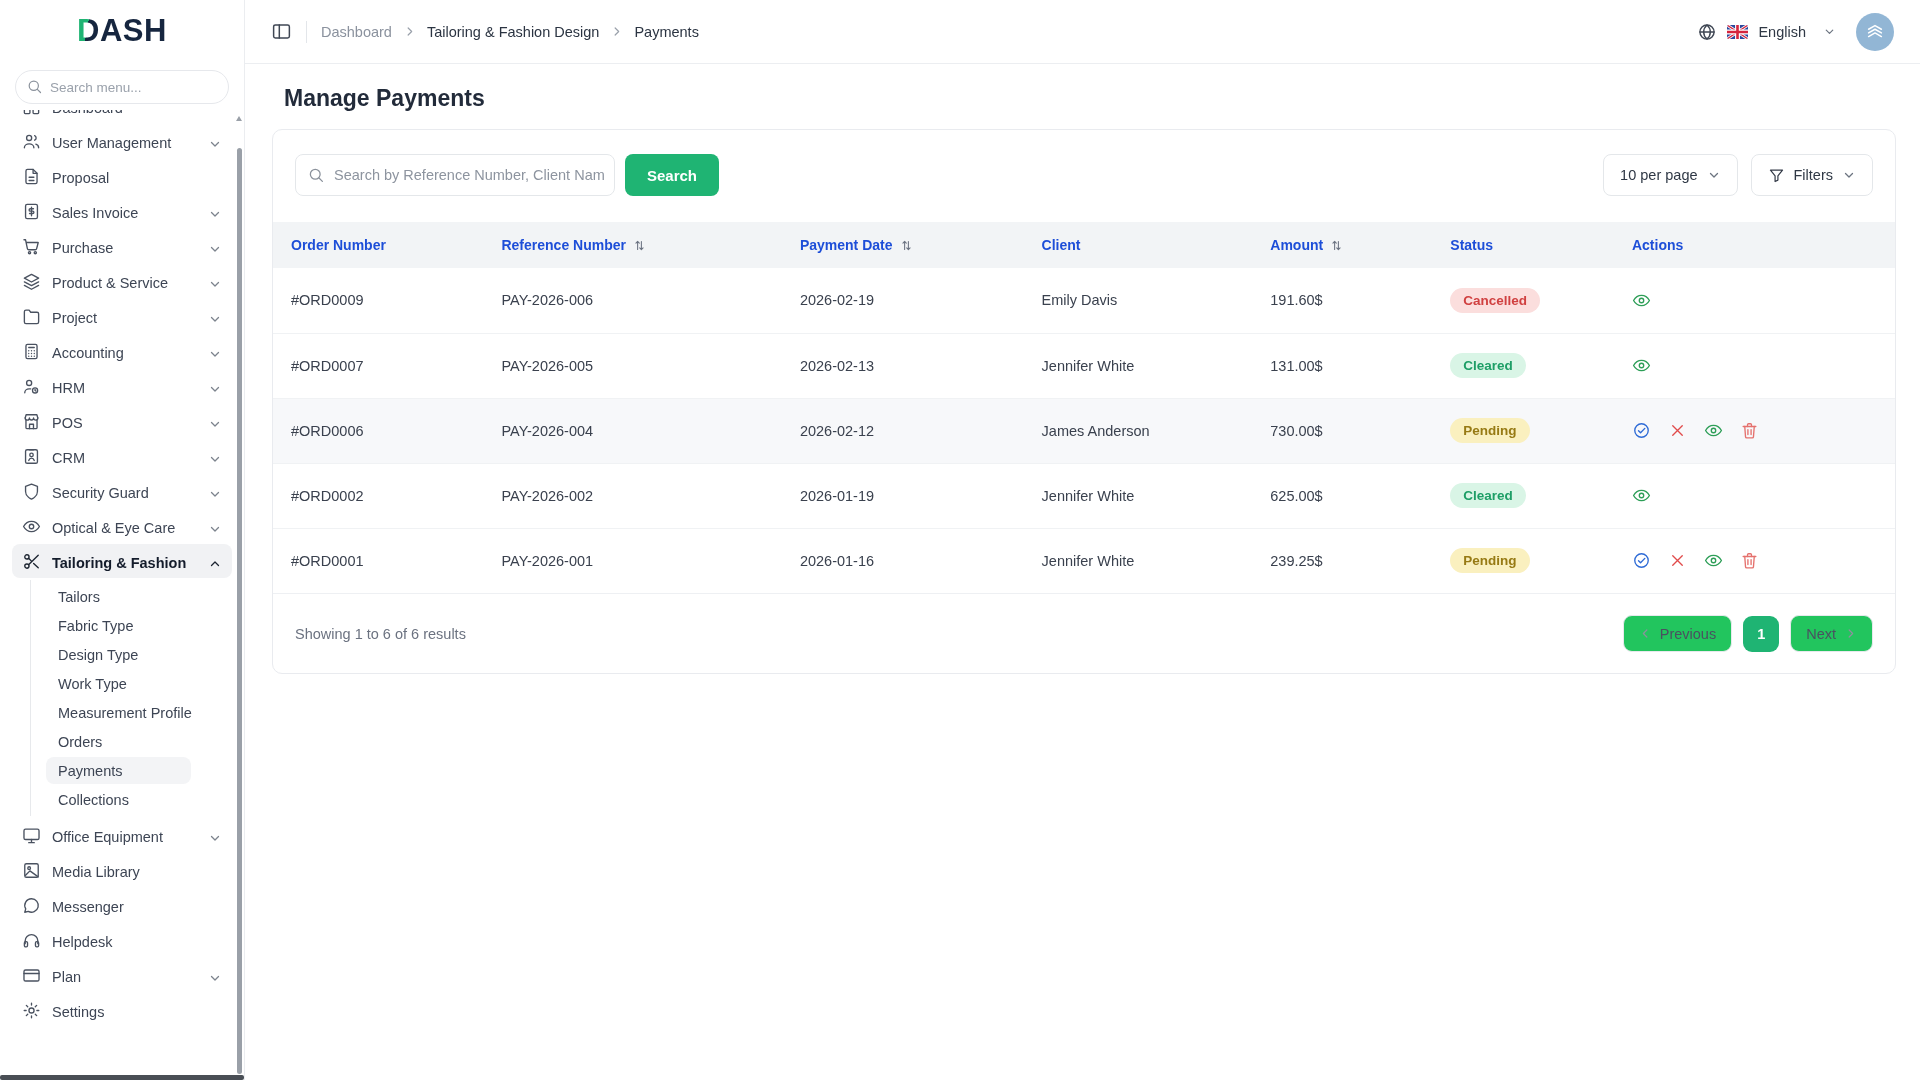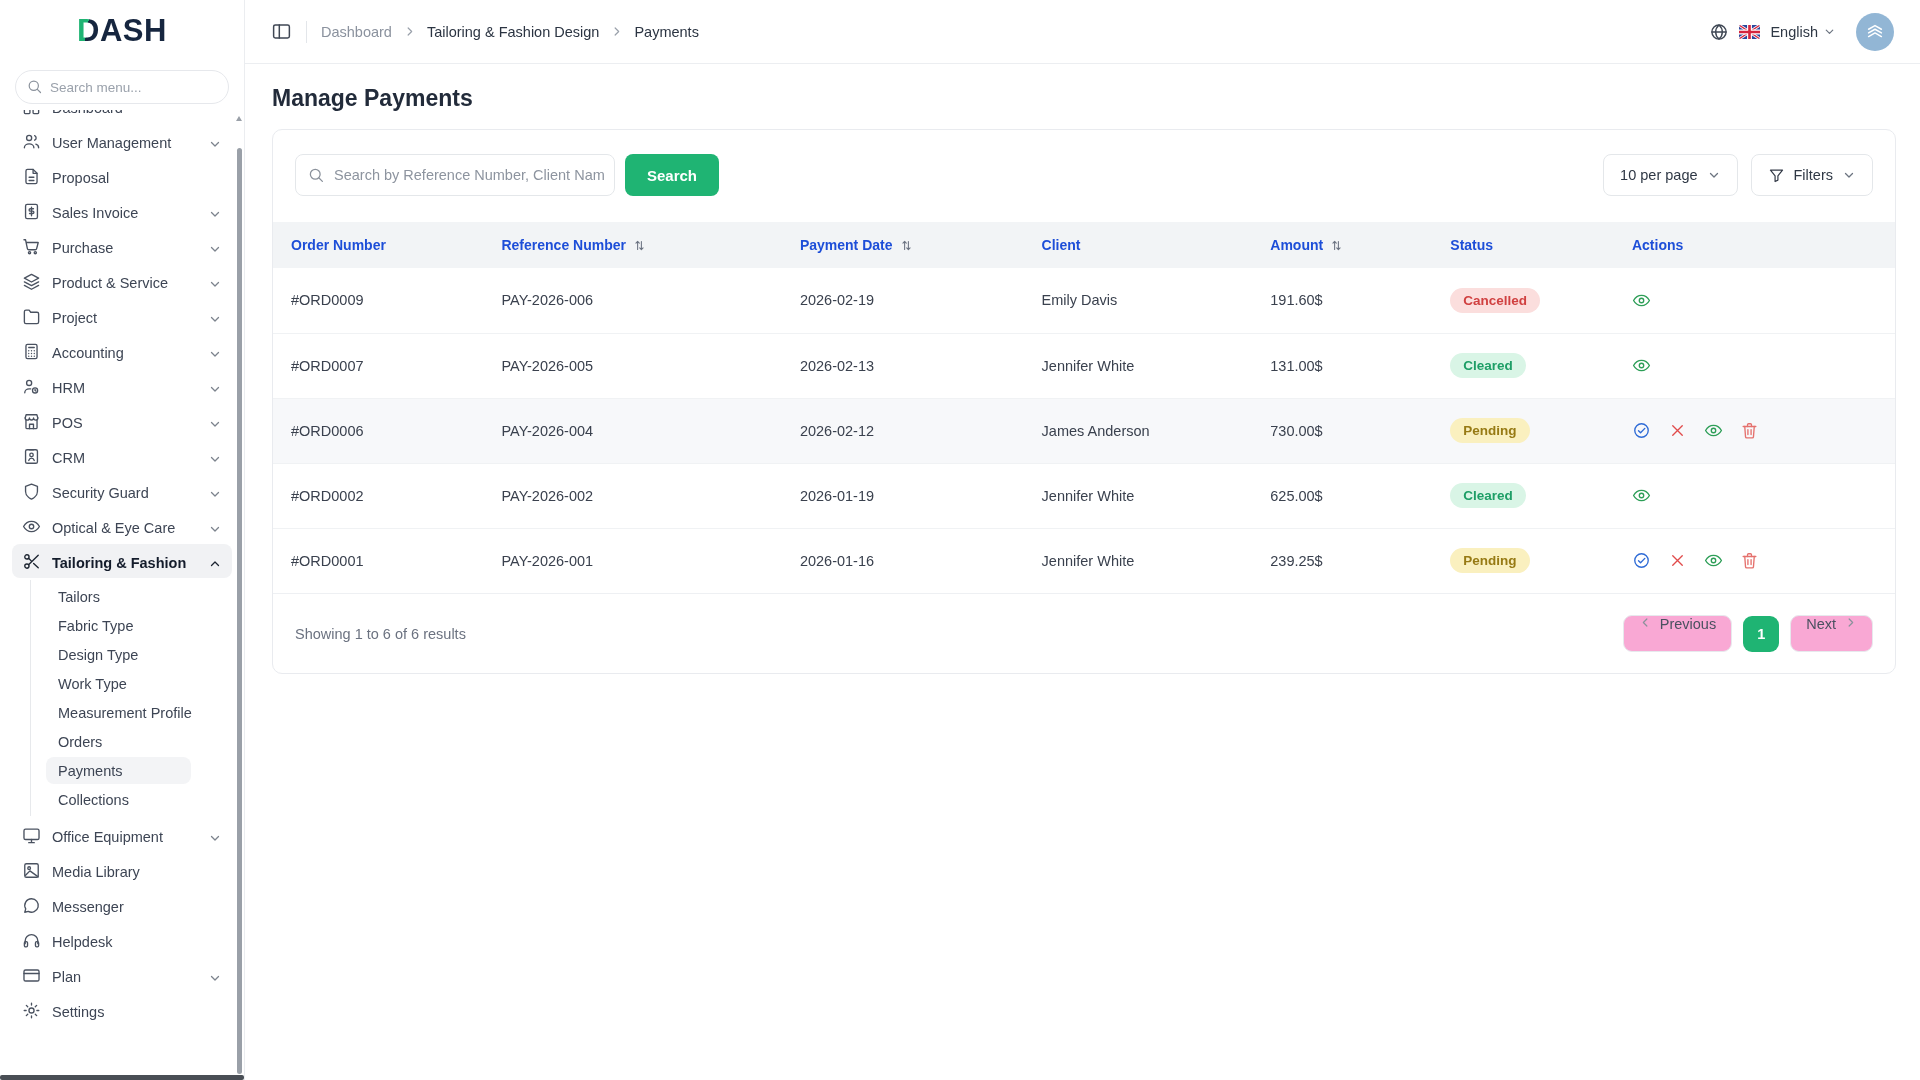--- a/index.html
+++ b/index.html
@@ -46,28 +46,28 @@
   .tb-toggle{width:21px;height:21px;color:#3f4754;cursor:pointer;flex:none}
   .tb-divider{width:1px;height:22px;background:#e3e6ea}
   .breadcrumb{display:flex;align-items:center;gap:11px;font-size:14.5px}
   .bc-item{color:#8b929e;cursor:pointer}
   .bc-item.current{color:#2b3442;font-weight:400}
   .bc-sep{width:13px;height:13px;color:#9aa1ab}
   .tb-right{margin-left:auto;display:flex;align-items:center;gap:10px}
   .tb-globe{width:20px;height:20px;color:#3f4754;cursor:pointer}
   .tb-flag{width:21px;height:14px;border-radius:2px;overflow:hidden;display:inline-flex}
   .tb-flag svg{width:100%;height:100%}
-  .tb-lang{font-size:14.5px;color:#2f3845;display:flex;align-items:center;gap:5px;cursor:pointer}
+  .tb-lang{font-size:14.5px;color:#2f3845;display:flex;align-items:center;gap:17px;cursor:pointer}
   .tb-lang .chev{width:13px;height:13px;color:#6c7480}
   .avatar{width:38px;height:38px;border-radius:50%;background:#92b6d5;margin-left:10px;
     display:flex;align-items:center;justify-content:center;color:#fff;cursor:pointer}
   .avatar .ic{width:22px;height:22px}
 
   .content{padding:12px 24px 0 27px}
-  .page-title{font-size:23px;font-weight:800;color:#222b3a;margin:9px 0 17px}
+  .page-title{font-size:23px;font-weight:800;color:#222b3a;margin:9px 12px 17px}
   .card{border:1px solid #e9ebef;border-radius:10px;background:#fff;overflow:hidden}
   .card-toolbar{display:flex;align-items:center;padding:24px 22px 26px;gap:10px}
   .search-wrap{position:relative;width:320px}
   .search-wrap input{width:100%;height:42px;border:1px solid #e4e7ea;border-radius:8px;
     padding:0 10px 0 38px;font-size:14.5px;color:#333;outline:none;font-family:inherit}
   .search-wrap input::placeholder{color:#8d949f}
   .search-wrap .ic{position:absolute;left:12px;top:12px;width:18px;height:18px;color:#8b929c}
   .btn-search{height:42px;padding:0 22px;background:#1fb473;border:none;border-radius:8px;
     color:#fff;font-size:15px;font-weight:700;cursor:pointer;font-family:inherit}
   .toolbar-right{margin-left:auto;display:flex;gap:13px}
@@ -88,22 +88,22 @@
   tbody tr.hovered{background:#f7f8fa}
   .sort-ic{display:inline-block;width:15px;height:15px;vertical-align:-3px;margin-left:6px;color:#6a7280}
   .pill{display:inline-block;padding:5px 13px;border-radius:13px;font-size:13.5px;font-weight:600}
   .actions{display:flex;gap:17px;align-items:center}
   .act{width:19px;height:19px;cursor:pointer;flex:none}
   .act-approve{color:#2e6bd6}.act-reject{color:#e14b4b}.act-view{color:#2d9e57}.act-delete{color:#e5716d}
 
   .card-footer{display:flex;align-items:center;padding:21px 22px;border-top:1px solid #eef0f3}
   .results{font-size:14.5px;color:#6b7280}
   .pager{margin-left:auto;display:flex;align-items:center;gap:11px}
-  .pg-btn{height:37px;display:flex;align-items:flex-start;gap:8px;padding:0 15px;
-    border:1px solid #e7e9ed;border-radius:9px;background:#f9a8d4;color:#4a5160;
+  .pg-btn{height:37px;display:flex;align-items:center;gap:8px;padding:0 15px;
+    border:1px solid #e7e9ed;border-radius:9px;background:#22c55e;color:#4a5160;
     font-size:14.5px;cursor:pointer;font-family:inherit}
   .pg-btn .ic{width:13px;height:13px;color:#8b929c}
   .pg-num{width:36px;height:36px;border-radius:9px;background:#1fb473;color:#fff;
     font-size:14.5px;font-weight:700;display:flex;align-items:center;justify-content:center;cursor:pointer}
 
   .ic{display:inline-flex}
   .ic svg{width:100%;height:100%}
   .chev svg{stroke-width:2.2px}
 </style>
 </head>

